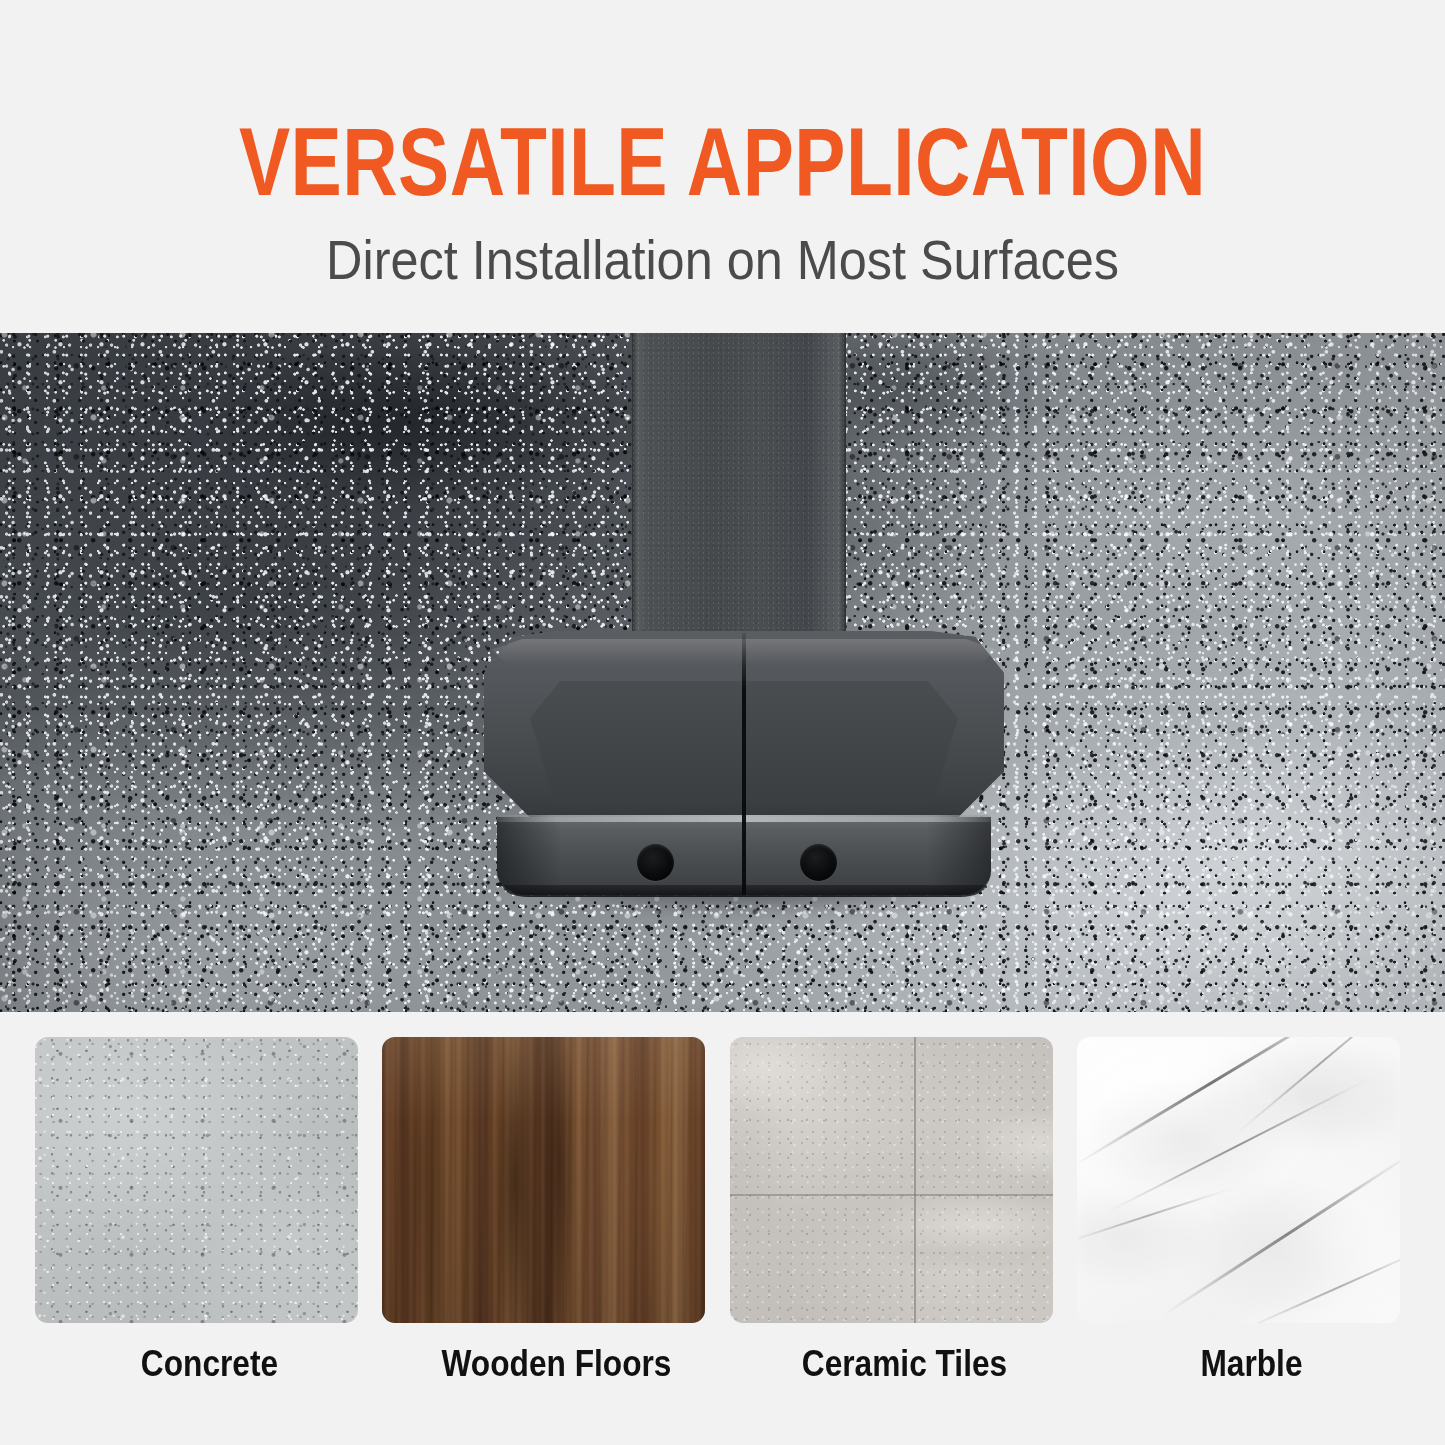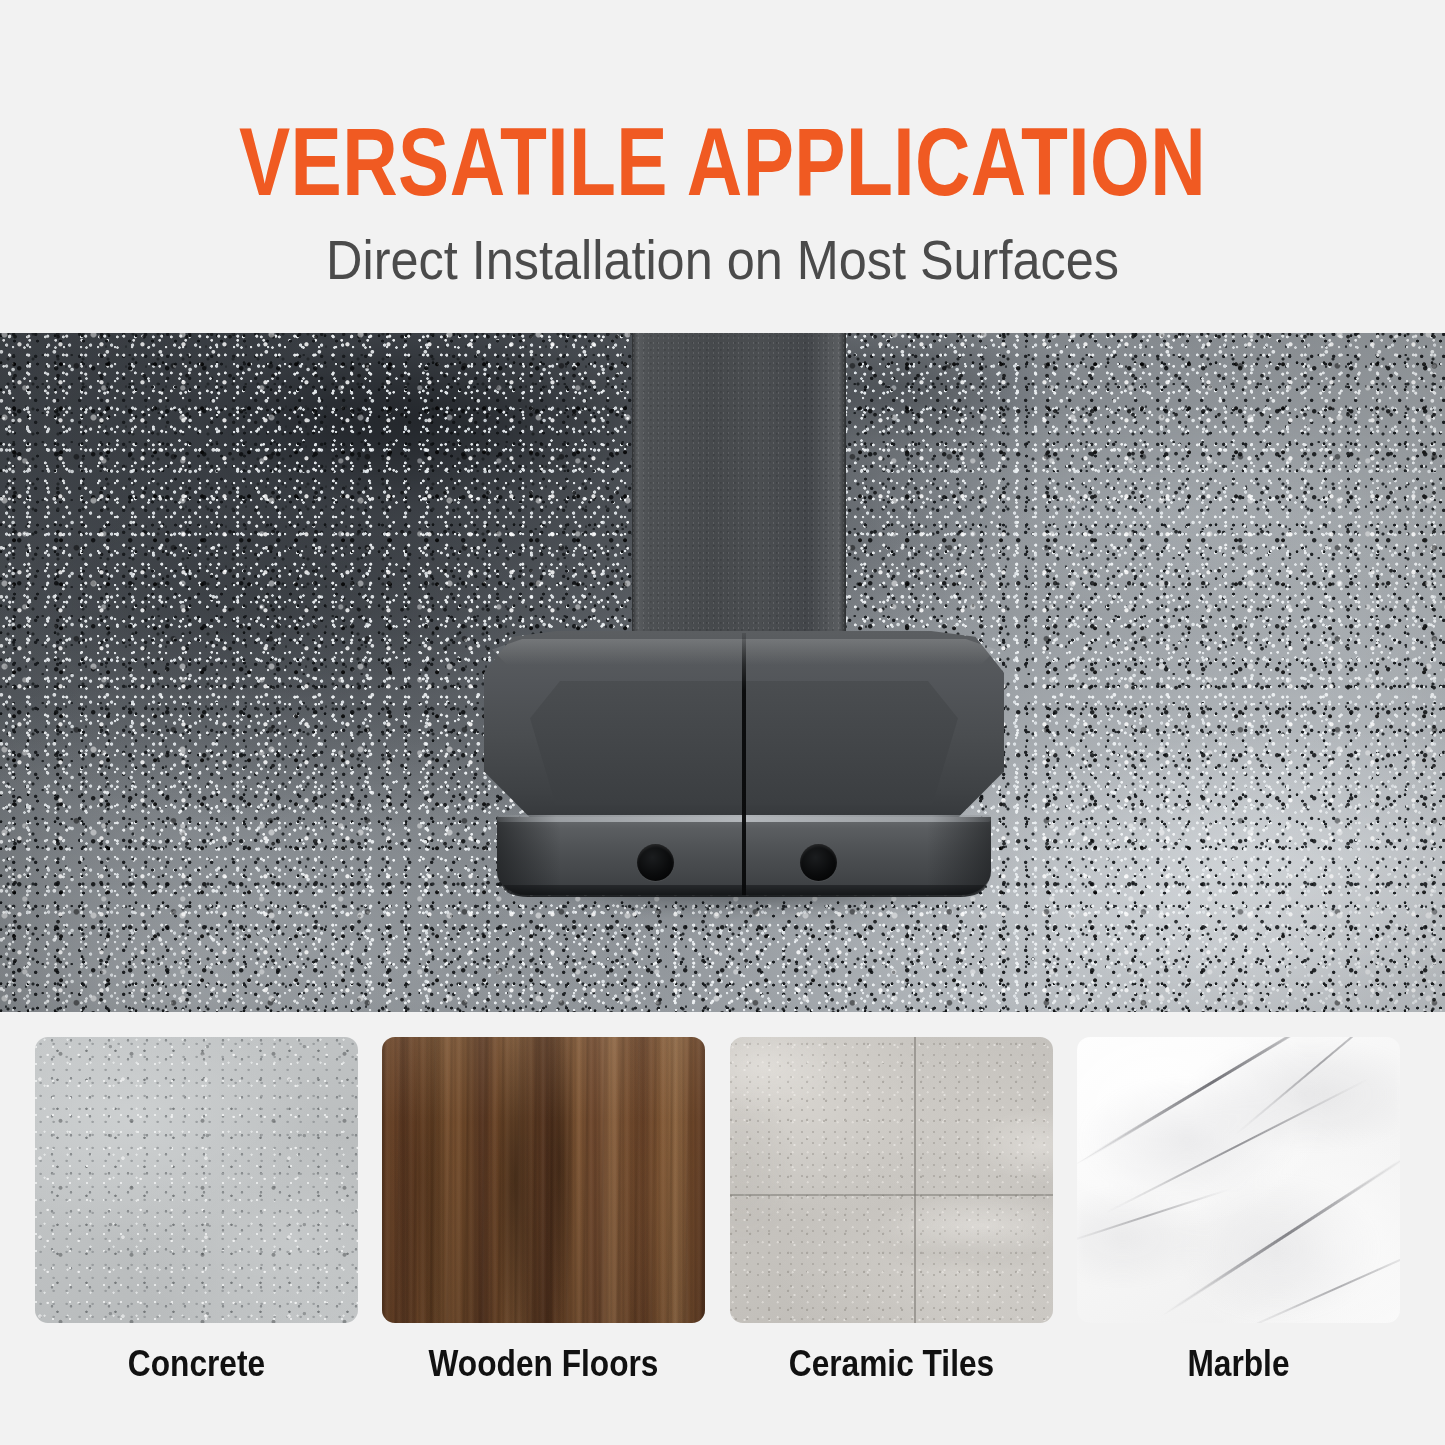--- a/index.html
+++ b/index.html
@@ -480,21 +480,21 @@
       radial-gradient(ellipse 150px 90px at 34% 36%, rgba(176,176,182,0.22), rgba(176,176,182,0) 72%),
       radial-gradient(ellipse 170px 80px at 72% 20%, rgba(168,168,174,0.20), rgba(168,168,174,0) 72%),
       radial-gradient(ellipse 140px 100px at 62% 74%, rgba(172,172,178,0.18), rgba(172,172,178,0) 74%),
       radial-gradient(ellipse 120px 70px at 14% 70%, rgba(180,180,186,0.16), rgba(180,180,186,0) 74%);
     filter: blur(3px);
   }
 
   
   .label-row {
     position: absolute;
-    left: 35px;
+    left: 48px;
     top: 330px;
     width: 1365px;
     display: flex;
     justify-content: space-between;
   }
   .swatch-label {
     width: 323px;
     text-align: center;
     color: #111111;
     font-size: 36px;

